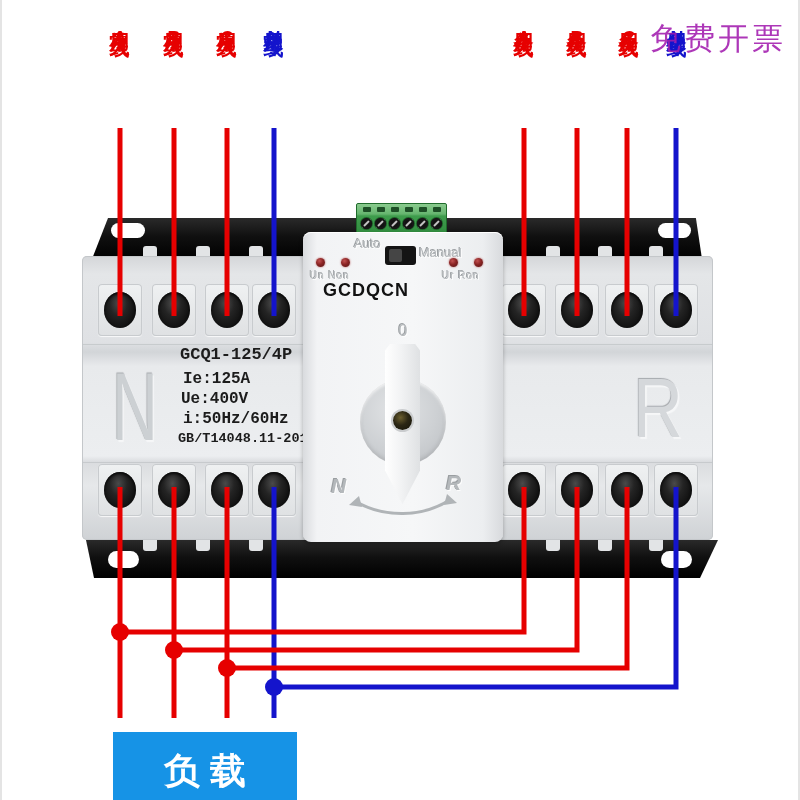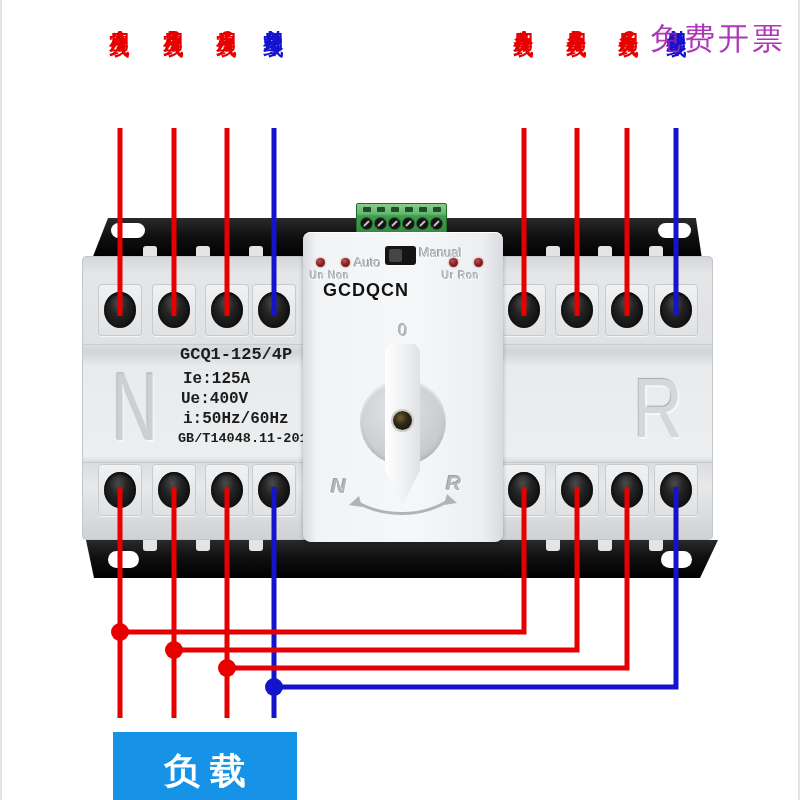--- a/index.html
+++ b/index.html
@@ -244,21 +244,21 @@
     <div class="gslot" style="left:76px;"></div>
     <div class="gscrew" style="left:4px;"></div>
     <div class="gscrew" style="left:18px;"></div>
     <div class="gscrew" style="left:32px;"></div>
     <div class="gscrew" style="left:46px;"></div>
     <div class="gscrew" style="left:60px;"></div>
     <div class="gscrew" style="left:74px;"></div>
   </div>
 
   <div id="module">
-    <span class="abs embtxt" style="left:51px;top:23px;font-size:13px;">Auto</span>
+    <span class="abs embtxt" style="left:51px;top:4px;font-size:13px;">Auto</span>
     <div id="mode-switch">
       <div id="mode-knob"></div>
     </div>
     <span class="abs embtxt" style="left:116px;top:13px;font-size:13px;">Manual</span>
 
     <div class="led" style="left:13px;"></div>
     <div class="led" style="left:38px;"></div>
     <div class="led" style="left:146px;"></div>
     <div class="led" style="left:171px;"></div>
     <span class="ledlabel embtxt" style="left:7px;">Un Non</span>

